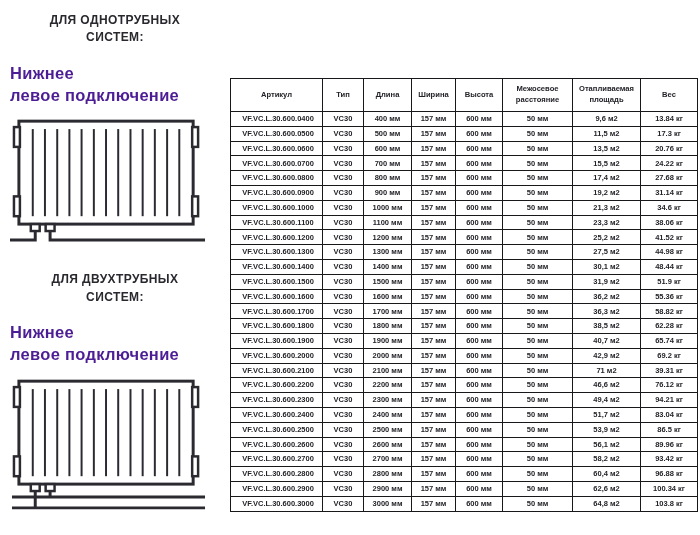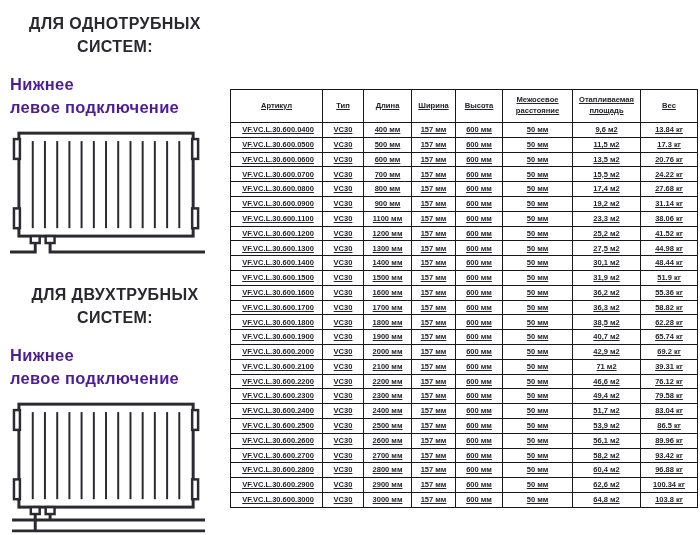--- a/index.html
+++ b/index.html
@@ -8,32 +8,32 @@
     width: 700px; height: 535px; overflow: hidden; position: relative;
     font-family: "Liberation Sans", sans-serif; color: #232329;
   }
   .canvas { position: absolute; inset: 0; background: #ffffff; }
 
   
   .left-col { position: absolute; left: 10px; top: 0; width: 210px; }
   .section { padding-top: 12px; }
   .section + .section { padding-top: 20px; }
   .section-title {
-    font-size: 16px; font-weight: 800; line-height: 1.45;
+    font-size: 12px; font-weight: 800; line-height: 1.45;
     letter-spacing: 0.4px; text-align: center; color: #28282e;
   }
   .section-sub {
     margin-top: 15px; font-size: 16.5px; font-weight: 800;
     line-height: 1.35; letter-spacing: 0.3px; text-align: left; color: #4c1d95;
   }
   .diagram-wrap { margin-top: 13px; }
   svg { display: block; }
 
   
-  .spec-table-wrap { position: absolute; left: 230px; top: 89px; width: 467px; text-decoration: underline; }
+  .spec-table-wrap { position: absolute; left: 230px; top: 78px; width: 467px; }
   table.spec {
     width: 467px; border-collapse: collapse; table-layout: fixed;
     font-family: "Liberation Sans", sans-serif;
   }
   table.spec th, table.spec td {
     border: 1.4px solid #18181b;
     font-weight: bold; color: #232329;
     text-align: center; vertical-align: middle;
     overflow: hidden; white-space: normal;
   }
@@ -235,20 +235,30 @@
             <td>VF.VC.L.30.600.0900</td>
             <td>VC30</td>
             <td>900 мм</td>
             <td>157 мм</td>
             <td>600 мм</td>
             <td>50 мм</td>
             <td>19,2 м2</td>
             <td>31.14 кг</td>
           </tr>
           <tr>
+            <td>VF.VC.L.30.600.1000</td>
+            <td>VC30</td>
+            <td>1000 мм</td>
+            <td>157 мм</td>
+            <td>600 мм</td>
+            <td>50 мм</td>
+            <td>21,3 м2</td>
+            <td>34.6 кг</td>
+          </tr>
+          <tr>
             <td>VF.VC.L.30.600.1100</td>
             <td>VC30</td>
             <td>1100 мм</td>
             <td>157 мм</td>
             <td>600 мм</td>
             <td>50 мм</td>
             <td>23,3 м2</td>
             <td>38.06 кг</td>
           </tr>
           <tr>
@@ -362,21 +372,21 @@
             <td>76.12 кг</td>
           </tr>
           <tr>
             <td>VF.VC.L.30.600.2300</td>
             <td>VC30</td>
             <td>2300 мм</td>
             <td>157 мм</td>
             <td>600 мм</td>
             <td>50 мм</td>
             <td>49,4 м2</td>
-            <td>79.58 кг</td>
+            <td>94.21 кг</td>
           </tr>
           <tr>
             <td>VF.VC.L.30.600.2400</td>
             <td>VC30</td>
             <td>2400 мм</td>
             <td>157 мм</td>
             <td>600 мм</td>
             <td>50 мм</td>
             <td>51,7 м2</td>
             <td>83.04 кг</td>

